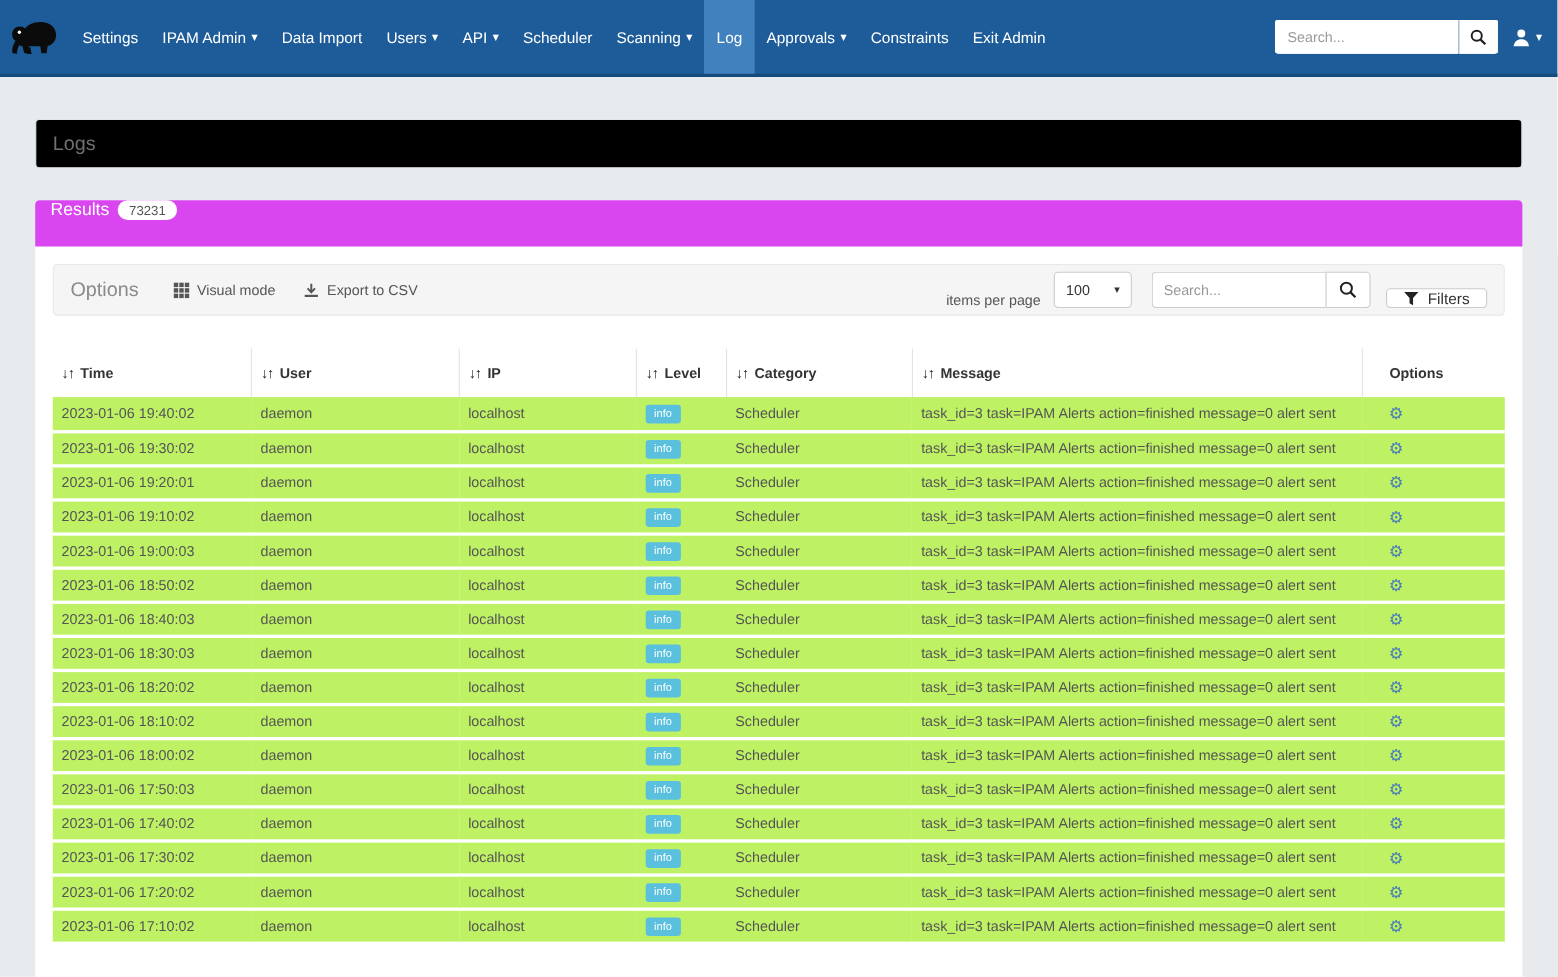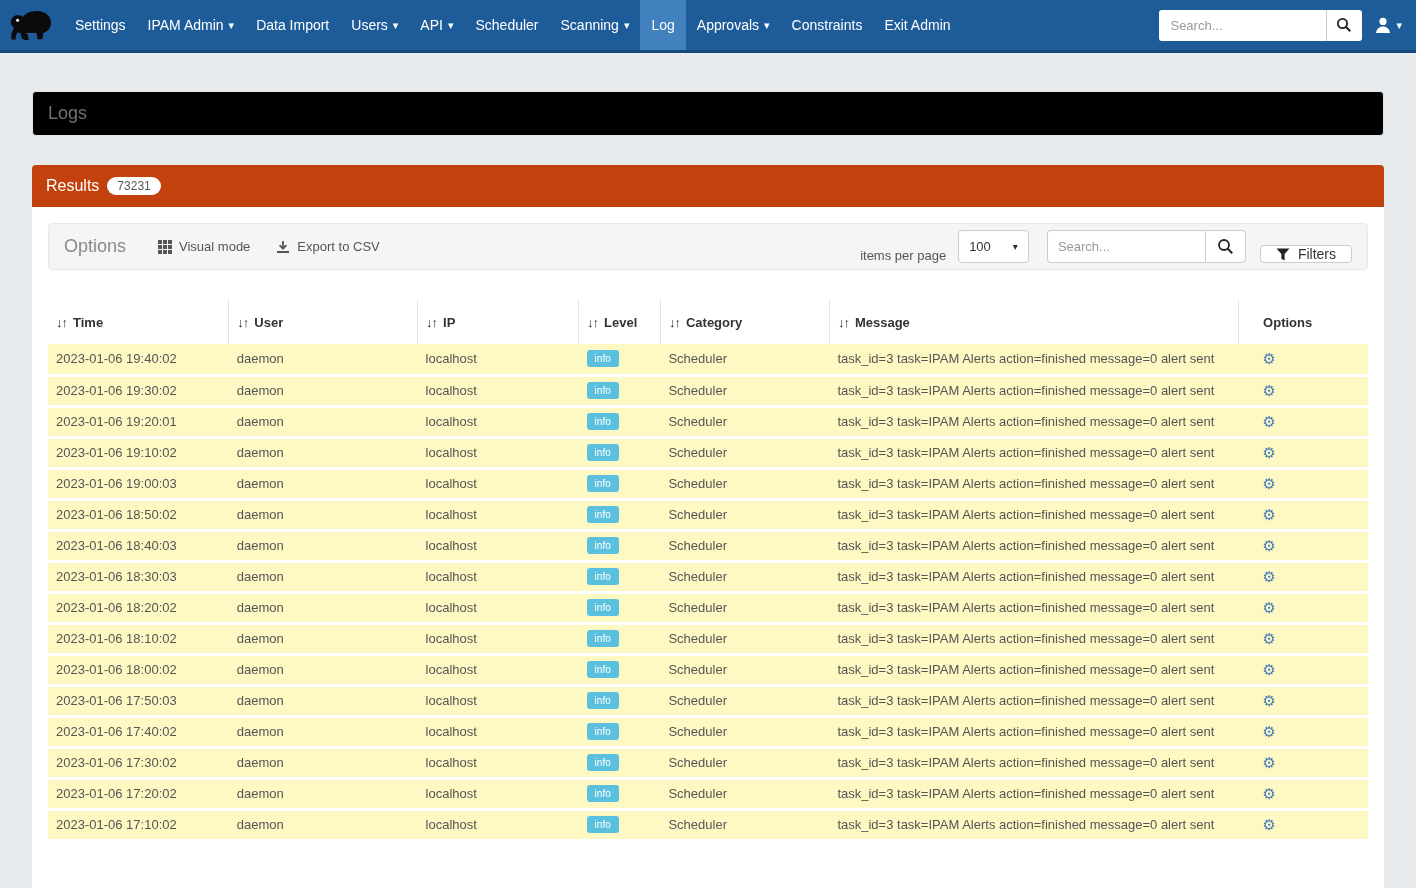--- a/index.html
+++ b/index.html
@@ -5,21 +5,21 @@
   * { margin:0; padding:0; box-sizing:border-box; }
   html,body { width:1416px; height:888px; overflow:hidden; }
   body {
     font-family:"Liberation Sans","DejaVu Sans",sans-serif;
     background:#e8ebee;
     color:#555;
   }
 
   
   .navbar {
-    height:53px; background:#1e5c99; border-bottom:3px solid #16497e;
+    height:70px; background:#1e5c99; border-bottom:3px solid #16497e;
     display:flex; align-items:stretch;
   }
   .navbar-logo {
     width:64px; display:flex; align-items:center; justify-content:center;
     cursor:pointer;
   }
   .nav-menu { list-style:none; display:flex; align-items:stretch; }
   .nav-item {
     display:flex; align-items:center; padding:0 11px;
     color:#fff; font-size:14px; cursor:pointer; white-space:nowrap;
@@ -50,22 +50,22 @@
     border:1px solid #e2e5e8; border-radius:4px;
     display:flex; align-items:center; padding:0 15px;
   }
   .page-title { font-size:18px; color:#707070; }
 
   .results-panel {
     margin-top:24px; background:#fff; border-radius:4px 4px 0 0;
     min-height:730px;
   }
   .results-header {
-    height:42px; background:#c2410c; border-radius:4px 4px 0 0;
-    display:flex; align-items:center; padding:0 14px;margin-top:29px;
+    height:42px; background:#d946ef; border-radius:4px 4px 0 0;
+    display:flex; align-items:flex-start; padding:0 14px;margin-top:29px;
   }
   .results-title { color:#fff; font-size:16px; }
   .results-badge {
     margin-left:8px; background:#fff; color:#555; font-size:12px; font-weight:normal;
     padding:3px 10px; border-radius:10px; line-height:1;
   }
   .panel-body { padding:16px; }
 
   
   .toolbar {
@@ -101,21 +101,21 @@
 
   
   .logs-table { width:100%; border-collapse:collapse; margin-top:30px; }
   .logs-table th {
     text-align:left; font-size:13px; font-weight:bold; color:#333;
     height:44px; padding:0 8px; border-right:1px solid #e3e3e3;
     white-space:nowrap; cursor:pointer;
   }
   .logs-table th:last-child { border-right:none; cursor:default; padding-left:24px; }
   .sort-icon { font-weight:bold; color:#222; letter-spacing:-1px; margin-right:6px; font-size:13px; }
-  .logs-table tbody tr { background:#fef9c3; border-bottom:3px solid #fff;margin-left:12px; }
+  .logs-table tbody tr { background:#bef264; border-bottom:3px solid #fff;margin-left:12px; }
   .logs-table td {
     font-size:13px; color:#555; height:31px; padding:0 8px; white-space:nowrap;
   }
   .level-badge {
     display:inline-block; background:#5bc0de; color:#fff; font-size:10px;
     padding:2px 8px; border-radius:3px; line-height:1.3;
   }
   .gear-cell { padding-left:24px !important; }
   .gear-icon { color:#4a7cb8; font-size:15px; cursor:pointer; text-decoration:none; }
 

